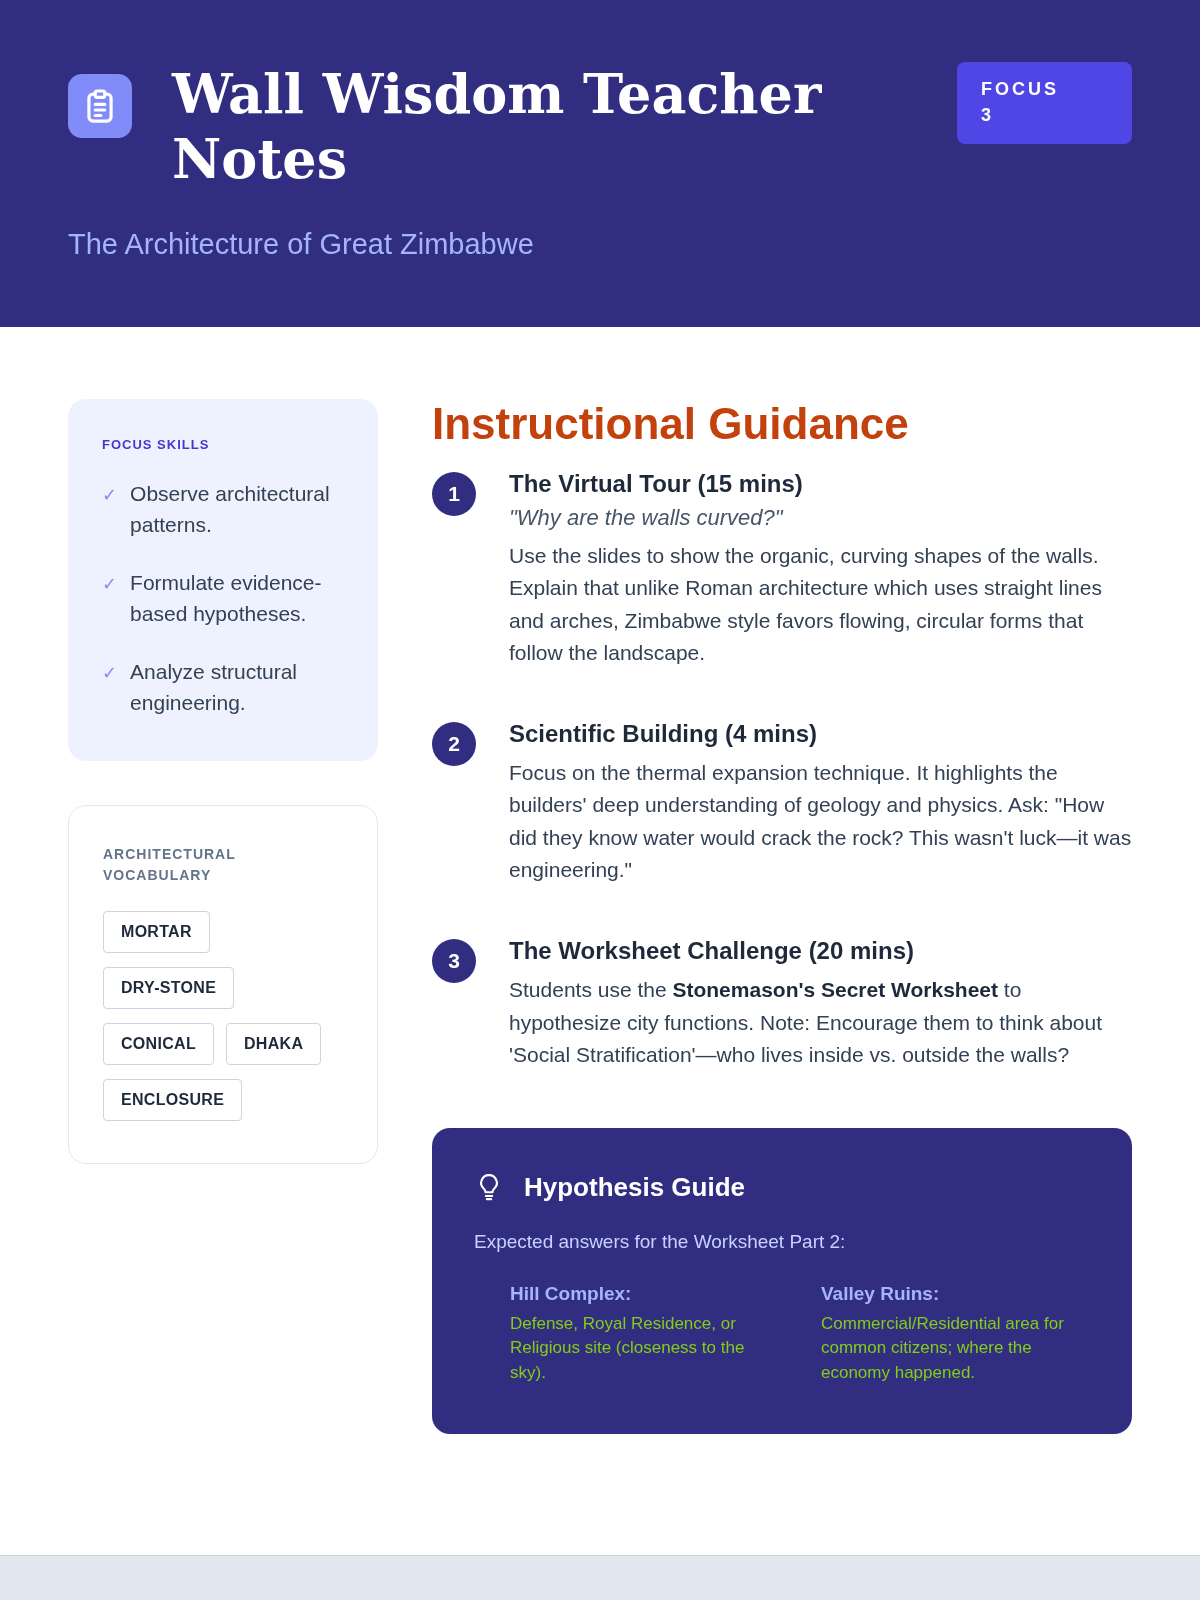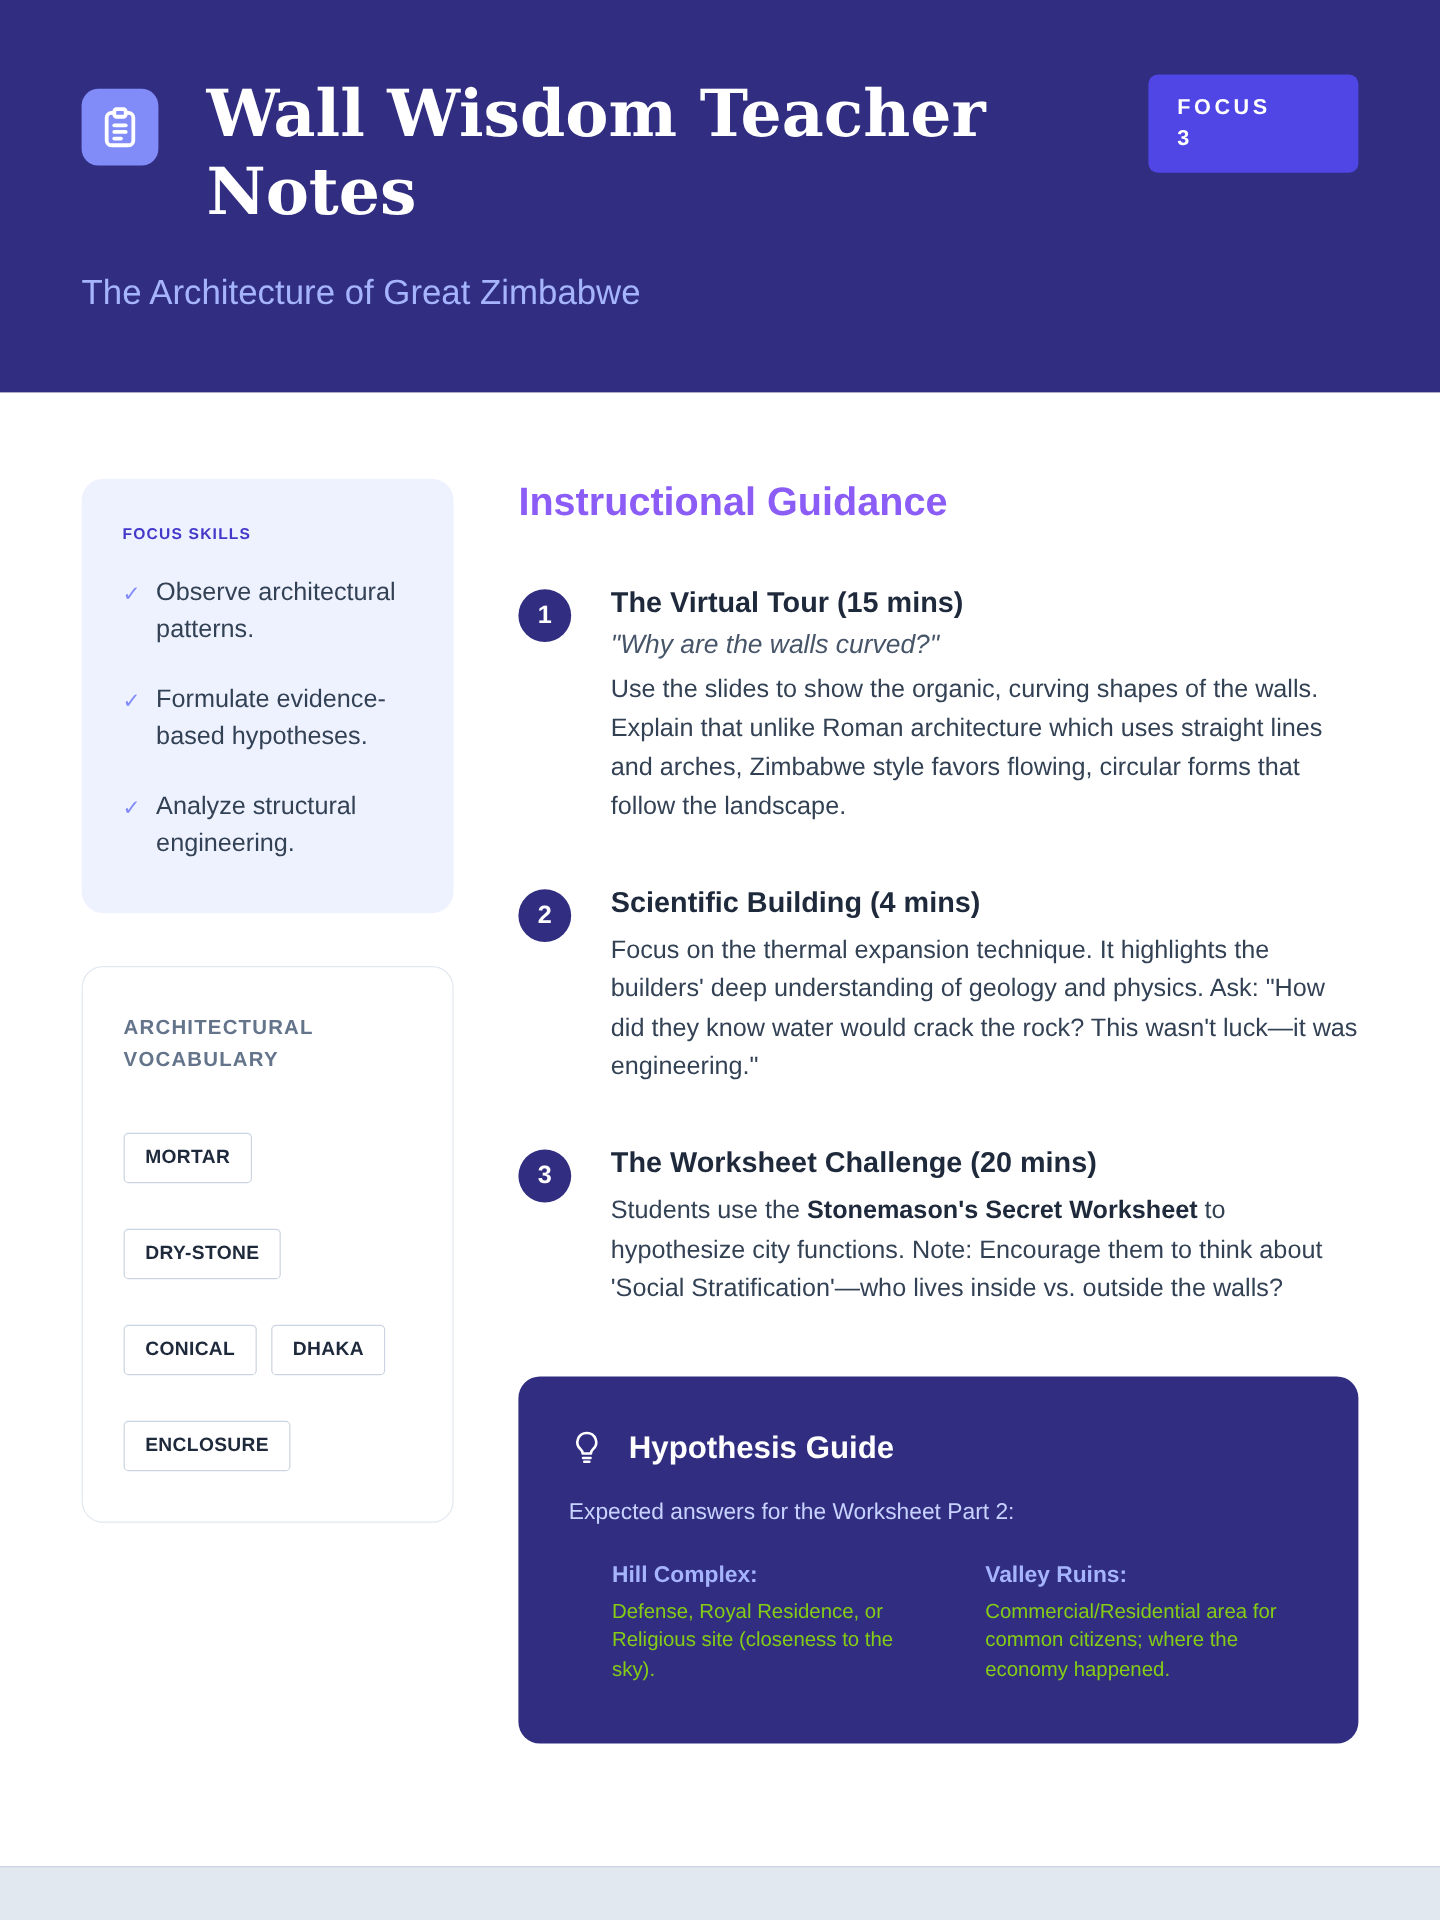--- a/index.html
+++ b/index.html
@@ -39,31 +39,30 @@
   .content { flex: 1; min-width: 0; }
 
   
   .focus-card { background: #eef2ff; border-radius: 18px; padding: 38px 34px 42px; }
   .focus-heading { color: #4338ca; font-size: 13px; font-weight: bold; letter-spacing: 1px; }
   .skill { display: flex; gap: 13px; margin-top: 26px; font-size: 21px; color: #334155; line-height: 1.5; }
   .check { color: #818cf8; font-size: 18px; margin-top: 4px; flex: 0 0 auto; }
 
   
   .vocab-card { margin-top: 44px; border: 1px solid #e2e8f0; border-radius: 18px; padding: 38px 34px 42px; background: #ffffff; }
-  .vocab-heading { color: #64748b; font-size: 17px; font-weight: bold; letter-spacing: 1px; line-height: 1.55; }
+  .vocab-heading { color: #64748b; font-size: 14px; font-weight: bold; letter-spacing: 1px; line-height: 1.55; }
   .tags { margin-top: 24px; display: flex; flex-wrap: wrap; gap: 14px 12px; max-width: 232px; }
   .tag {
     border: 1px solid #cbd5e1; padding: 11px 17px; font-size: 16px; font-weight: bold;
     color: #1e293b; background: #ffffff; border-radius: 4px; letter-spacing: 0.3px;
     white-space: nowrap;
-    margin-top: 24px;
-  }
-
-  
-  .guidance-heading { color: #8b5cf6; font-size: 33px; font-weight: bold; margin-bottom: 52px; }
+  }
+
+  
+  .guidance-heading { color: #c2410c; font-size: 44px; font-weight: bold; margin-bottom: 21px; }
   .step { display: flex; gap: 33px; margin-bottom: 50px; }
   .step-num {
     width: 44px; height: 44px; border-radius: 50%; background: #312e81;
     color: #ffffff; font-weight: bold; font-size: 21px;
     display: flex; align-items: center; justify-content: center;
     flex: 0 0 auto; margin-top: 2px;
   }
   .step-title { font-size: 24px; font-weight: bold; color: #1e293b; }
   .step-quote { font-style: italic; color: #475569; font-size: 22px; margin-top: 7px; }
   .step-body { font-size: 21px; color: #334155; line-height: 1.55; margin-top: 9px; }

